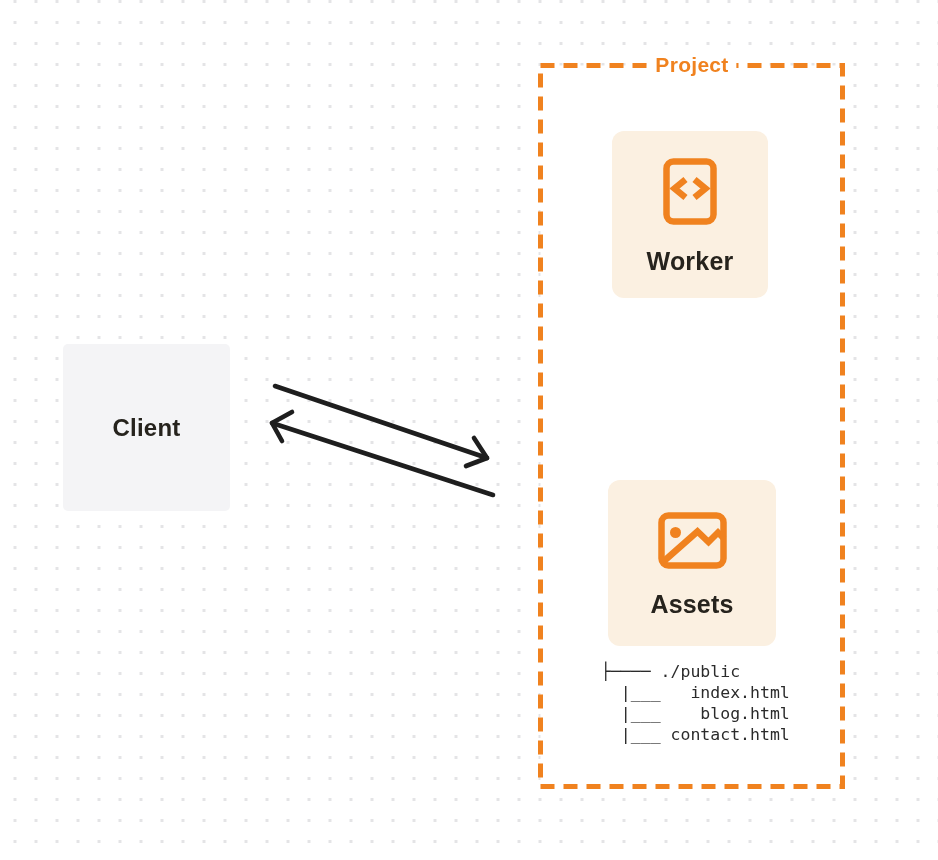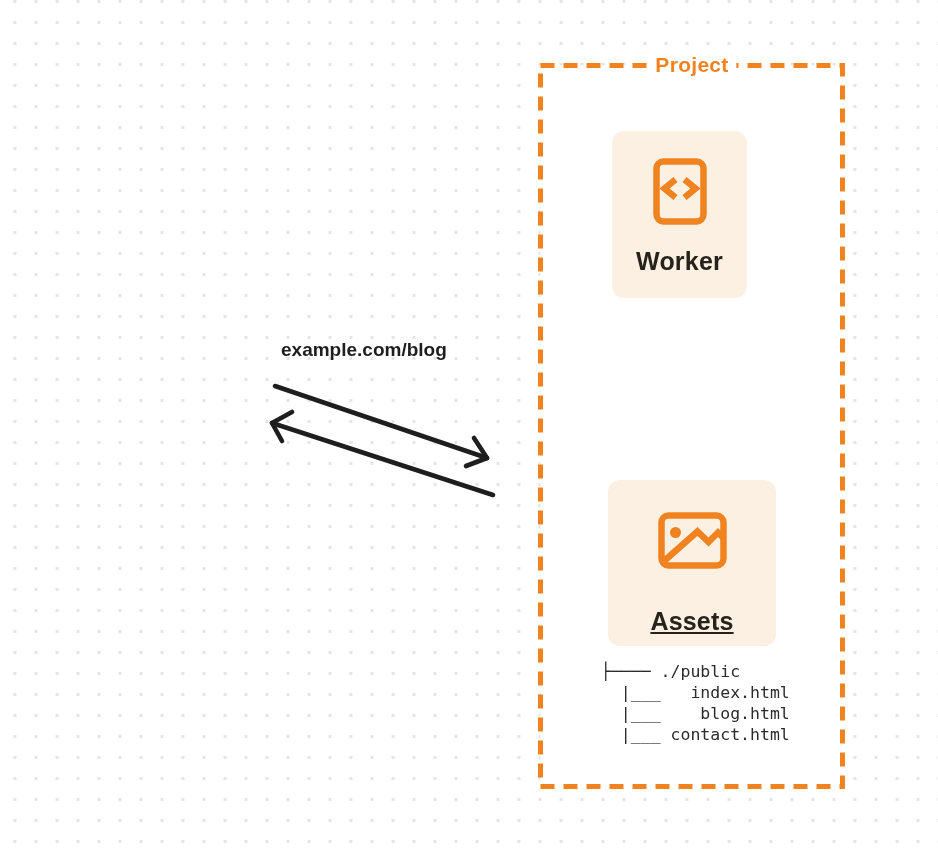--- a/index.html
+++ b/index.html
@@ -60,35 +60,35 @@
   .card-label {
     font-weight: 700;
     font-size: 25px;
     line-height: 1;
     color: var(--text-dark, #26231d);
     letter-spacing: 0.2px;
   }
 
   .worker-card {
     left: 612px; top: 131px;
-    width: 135px; height: 167px;
+    width: 156px; height: 167px;
     border-radius: 12px;
     background: var(--card-cream, #fbf0e0);
   }
   .worker-card .node-icon { margin-top: 27px; }
   .worker-card .card-label { margin-top: 24px; }
 
   .assets-card {
     left: 608px; top: 480px;
     width: 168px; height: 166px;
     border-radius: 12px;
     background: var(--card-cream, #fbf0e0);
   }
   .assets-card .node-icon { margin-top: 32px; }
-  .assets-card .card-label { margin-top: 40px; text-decoration: underline; }
+  .assets-card .card-label { margin-top: 23px; }
 
   .client-card {
     left: 63px; top: 344px;
     width: 167px; height: 167px;
     border-radius: 5px;
     background: var(--card-gray, #f4f4f6);
     justify-content: center;
   }
   .client-card .card-label { font-size: 24px; }
 
@@ -130,22 +130,24 @@
     </g>
 
     <g>
       <path class="arrow" d="M493 495 L272 423"></path>
       <path class="arrow" d="M292 412 L272 423 L282 441"></path>
     </g>
   </svg>
 
   <div class="project-label">Project</div>
 
+  <div class="card client-card">
+    <div class="card-label">Client</div>
+  </div>
 
-  <div class="url-label">example.com/blog</div>
 
   <div class="card worker-card">
     <svg class="node-icon" width="54" height="67" viewBox="0 0 54 67">
       <rect class="oi" x="3.5" y="3.5" width="47" height="60" rx="7"></rect>
       <path class="oi" d="M22.5 21.5 L11.5 30.5 L22.5 39.5"></path>
       <path class="oi" d="M31.5 21.5 L42.5 30.5 L31.5 39.5"></path>
     </svg>
     <div class="card-label">Worker</div>
   </div>
 

